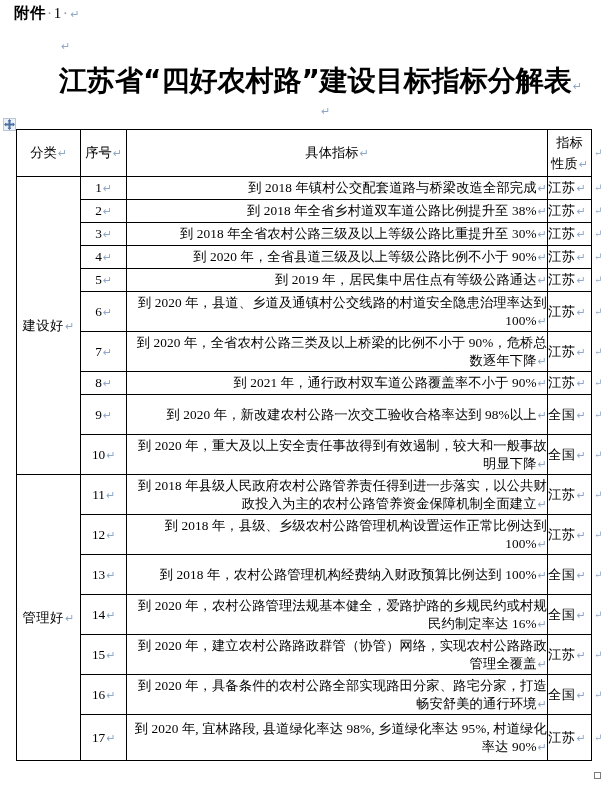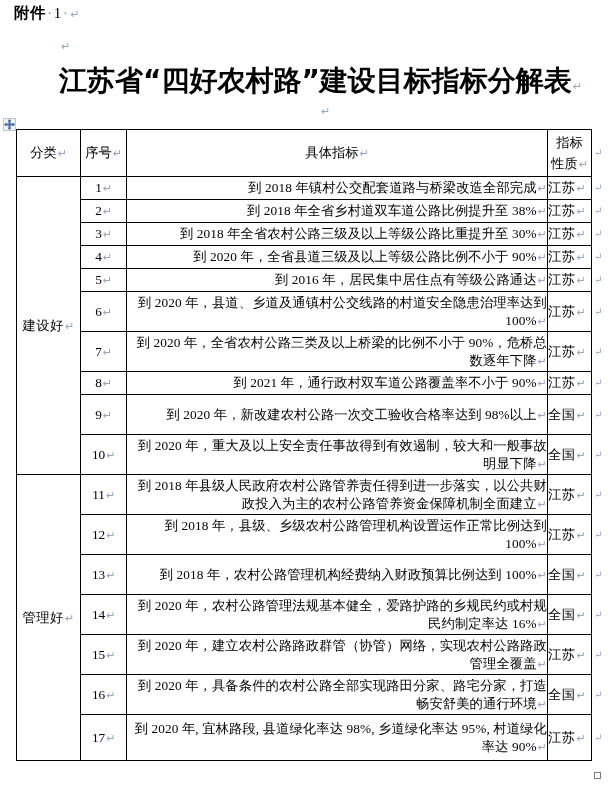--- a/index.html
+++ b/index.html
@@ -243,21 +243,21 @@
           <td class="ind"><span>到 2018 年全省农村公路三级及以上等级公路比重提升至 30%</span><span class="pilcrow">↵</span></td>
           <td class="nat"><span>江苏</span><span class="pilcrow">↵</span></td>
         </tr>
         <tr class="r1">
           <td class="no"><span>4</span><span class="pilcrow">↵</span></td>
           <td class="ind"><span>到 2020 年，全省县道三级及以上等级公路比例不小于 90%</span><span class="pilcrow">↵</span></td>
           <td class="nat"><span>江苏</span><span class="pilcrow">↵</span></td>
         </tr>
         <tr class="r1">
           <td class="no"><span>5</span><span class="pilcrow">↵</span></td>
-          <td class="ind"><span>到 2016 年，居民集中居住点有等级公路通达</span><span class="pilcrow">↵</span></td>
+          <td class="ind"><span>到 2019 年，居民集中居住点有等级公路通达</span><span class="pilcrow">↵</span></td>
           <td class="nat"><span>江苏</span><span class="pilcrow">↵</span></td>
         </tr>
         <tr class="r2">
           <td class="no"><span>6</span><span class="pilcrow">↵</span></td>
           <td class="ind"><span>到 2020 年，县道、乡道及通镇村公交线路的村道安全隐患治理率达到 100%</span><span class="pilcrow">↵</span></td>
           <td class="nat"><span>江苏</span><span class="pilcrow">↵</span></td>
         </tr>
         <tr class="r2">
           <td class="no"><span>7</span><span class="pilcrow">↵</span></td>
           <td class="ind"><span>到 2020 年，全省农村公路三类及以上桥梁的比例不小于 90%，危桥总数逐年下降</span><span class="pilcrow">↵</span></td>

